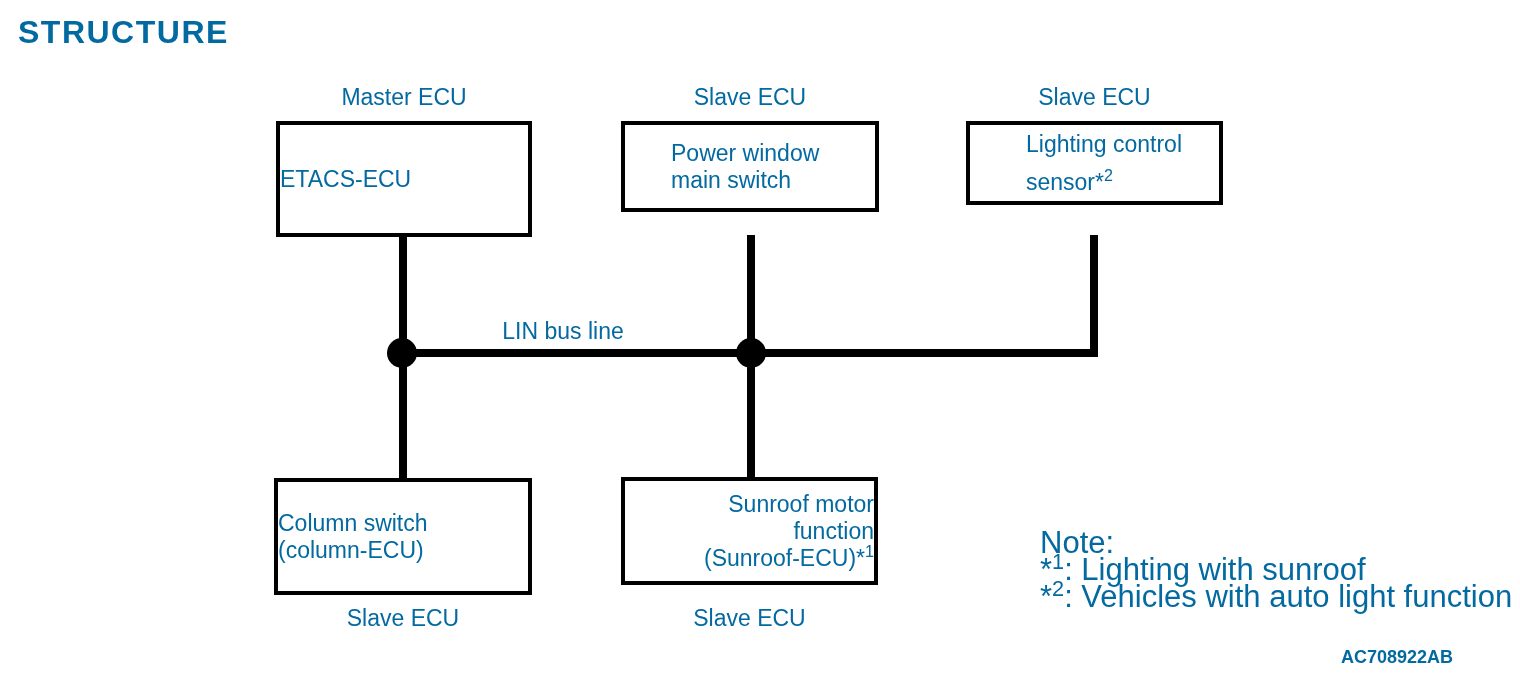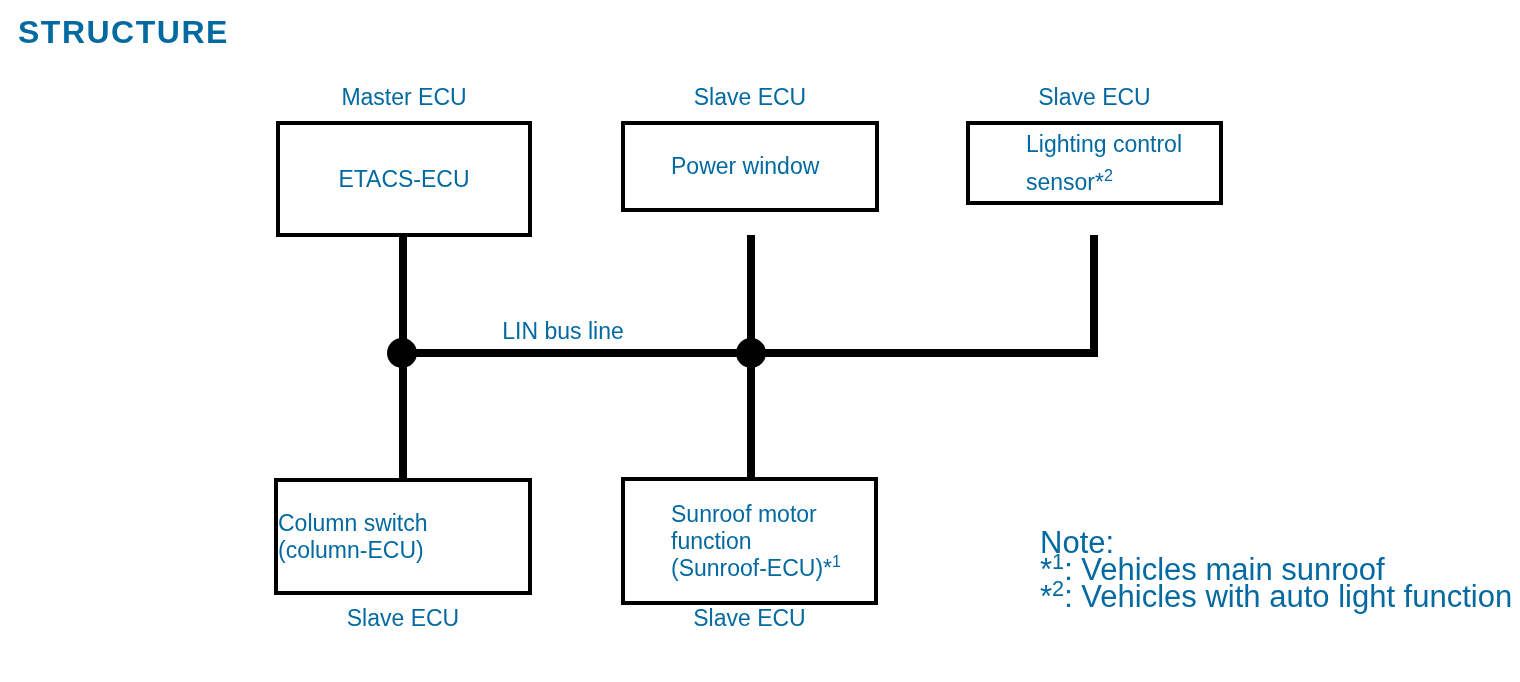--- a/index.html
+++ b/index.html
@@ -36,21 +36,21 @@
     position: absolute;
     box-sizing: border-box;
     border: 4px solid #000000;
     background: #ffffff;
     display: flex;
     flex-direction: column;
     justify-content: center;
     font-size: 23px;
     line-height: 27px;
   }
-  .node-box.center-text { align-items: center; }
+  .node-box.center-text { align-items: flex-start; }
   .node-box .box-line { white-space: nowrap; }
   .conn {
     position: absolute;
     background: #000000;
   }
   .junction-dot {
     position: absolute;
     width: 30px;
     height: 30px;
     border-radius: 50%;
@@ -108,41 +108,43 @@
   <div class="junction-dot" style="left:736px; top:338px;"></div>
 
   <div class="bus-label">LIN bus line</div>
 
   <div class="node-box center-text" style="left:276px; top:121px; width:256px; height:116px;">
     <div class="box-line">ETACS-ECU</div>
   </div>
 
   <div class="node-box" style="left:621px; top:121px; width:258px; height:91px; padding-left:46px;">
     <div class="box-line">Power window</div>
+    <div class="box-line">main switch</div>
   </div>
 
   <div class="node-box" style="left:966px; top:121px; width:257px; height:84px; padding-left:56px;gap:11px;">
     <div class="box-line">Lighting control</div>
     <div class="box-line"><span>sensor*</span><sup>2</sup></div>
   </div>
 
   <div class="node-box" style="left:274px; top:478px; width:258px; height:117px; ">
     <div class="box-line">Column switch</div>
     <div class="box-line">(column-ECU)</div>
   </div>
 
-  <div class="node-box" style="left:621px; top:477px; width:257px; height:128px; padding-left:46px;">
+  <div class="node-box" style="left:621px; top:477px; width:257px; height:108px; padding-left:60px;text-align:right;">
     <div class="box-line">Sunroof motor</div>
     <div class="box-line">function</div>
     <div class="box-line"><span>(Sunroof-ECU)*</span><sup>1</sup></div>
   </div>
 
   <div class="role-label" style="left:274px; top:605px; width:258px;">Slave ECU</div>
   <div class="role-label" style="left:621px; top:605px; width:257px;">Slave ECU</div>
 
   <div class="note-block">
     <div class="note-line">Note:</div>
-    <div class="note-line"><span>*</span><sup>1</sup><span>: Vehicles main sunroof</span></div>
+    <div class="note-line"><span>*</span><sup>1</sup><span>: Lighting with sunroof</span></div>
     <div class="note-line"><span>*</span><sup>2</sup><span>: Vehicles with auto light function</span></div>
   </div>
 
+  <div class="figure-code">AC708922AB</div>
 
 </div>
 
 </body></html>

